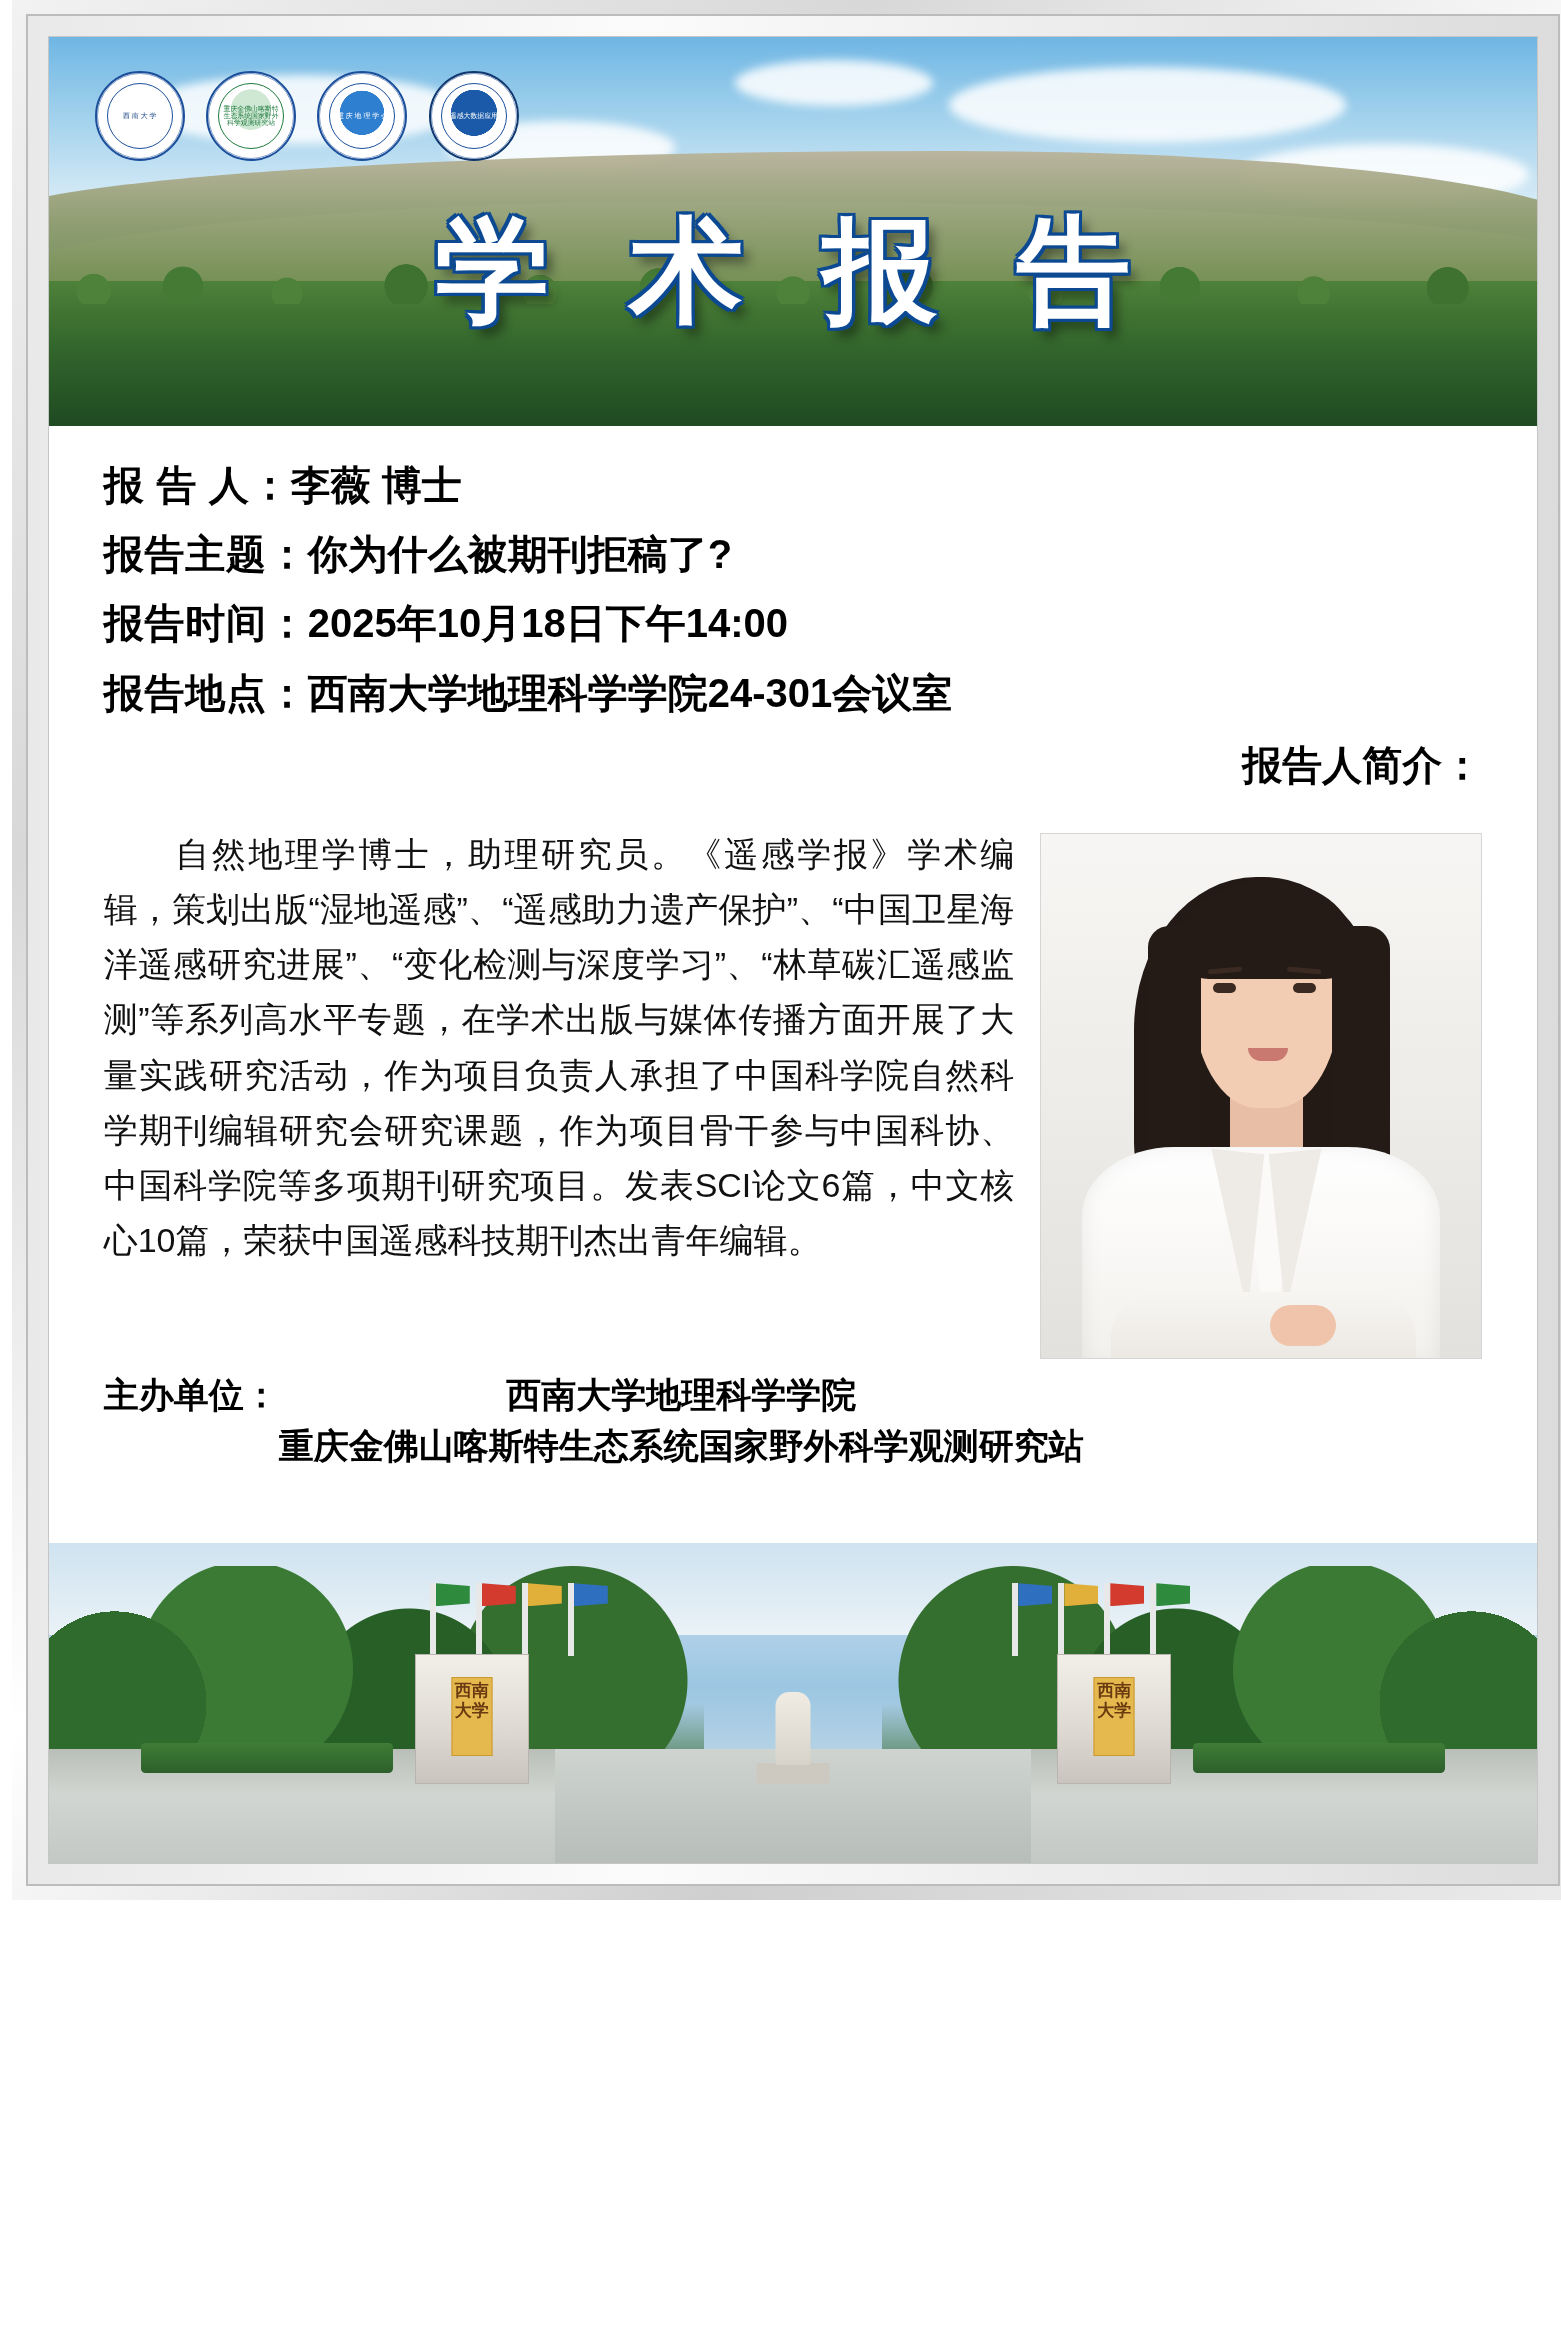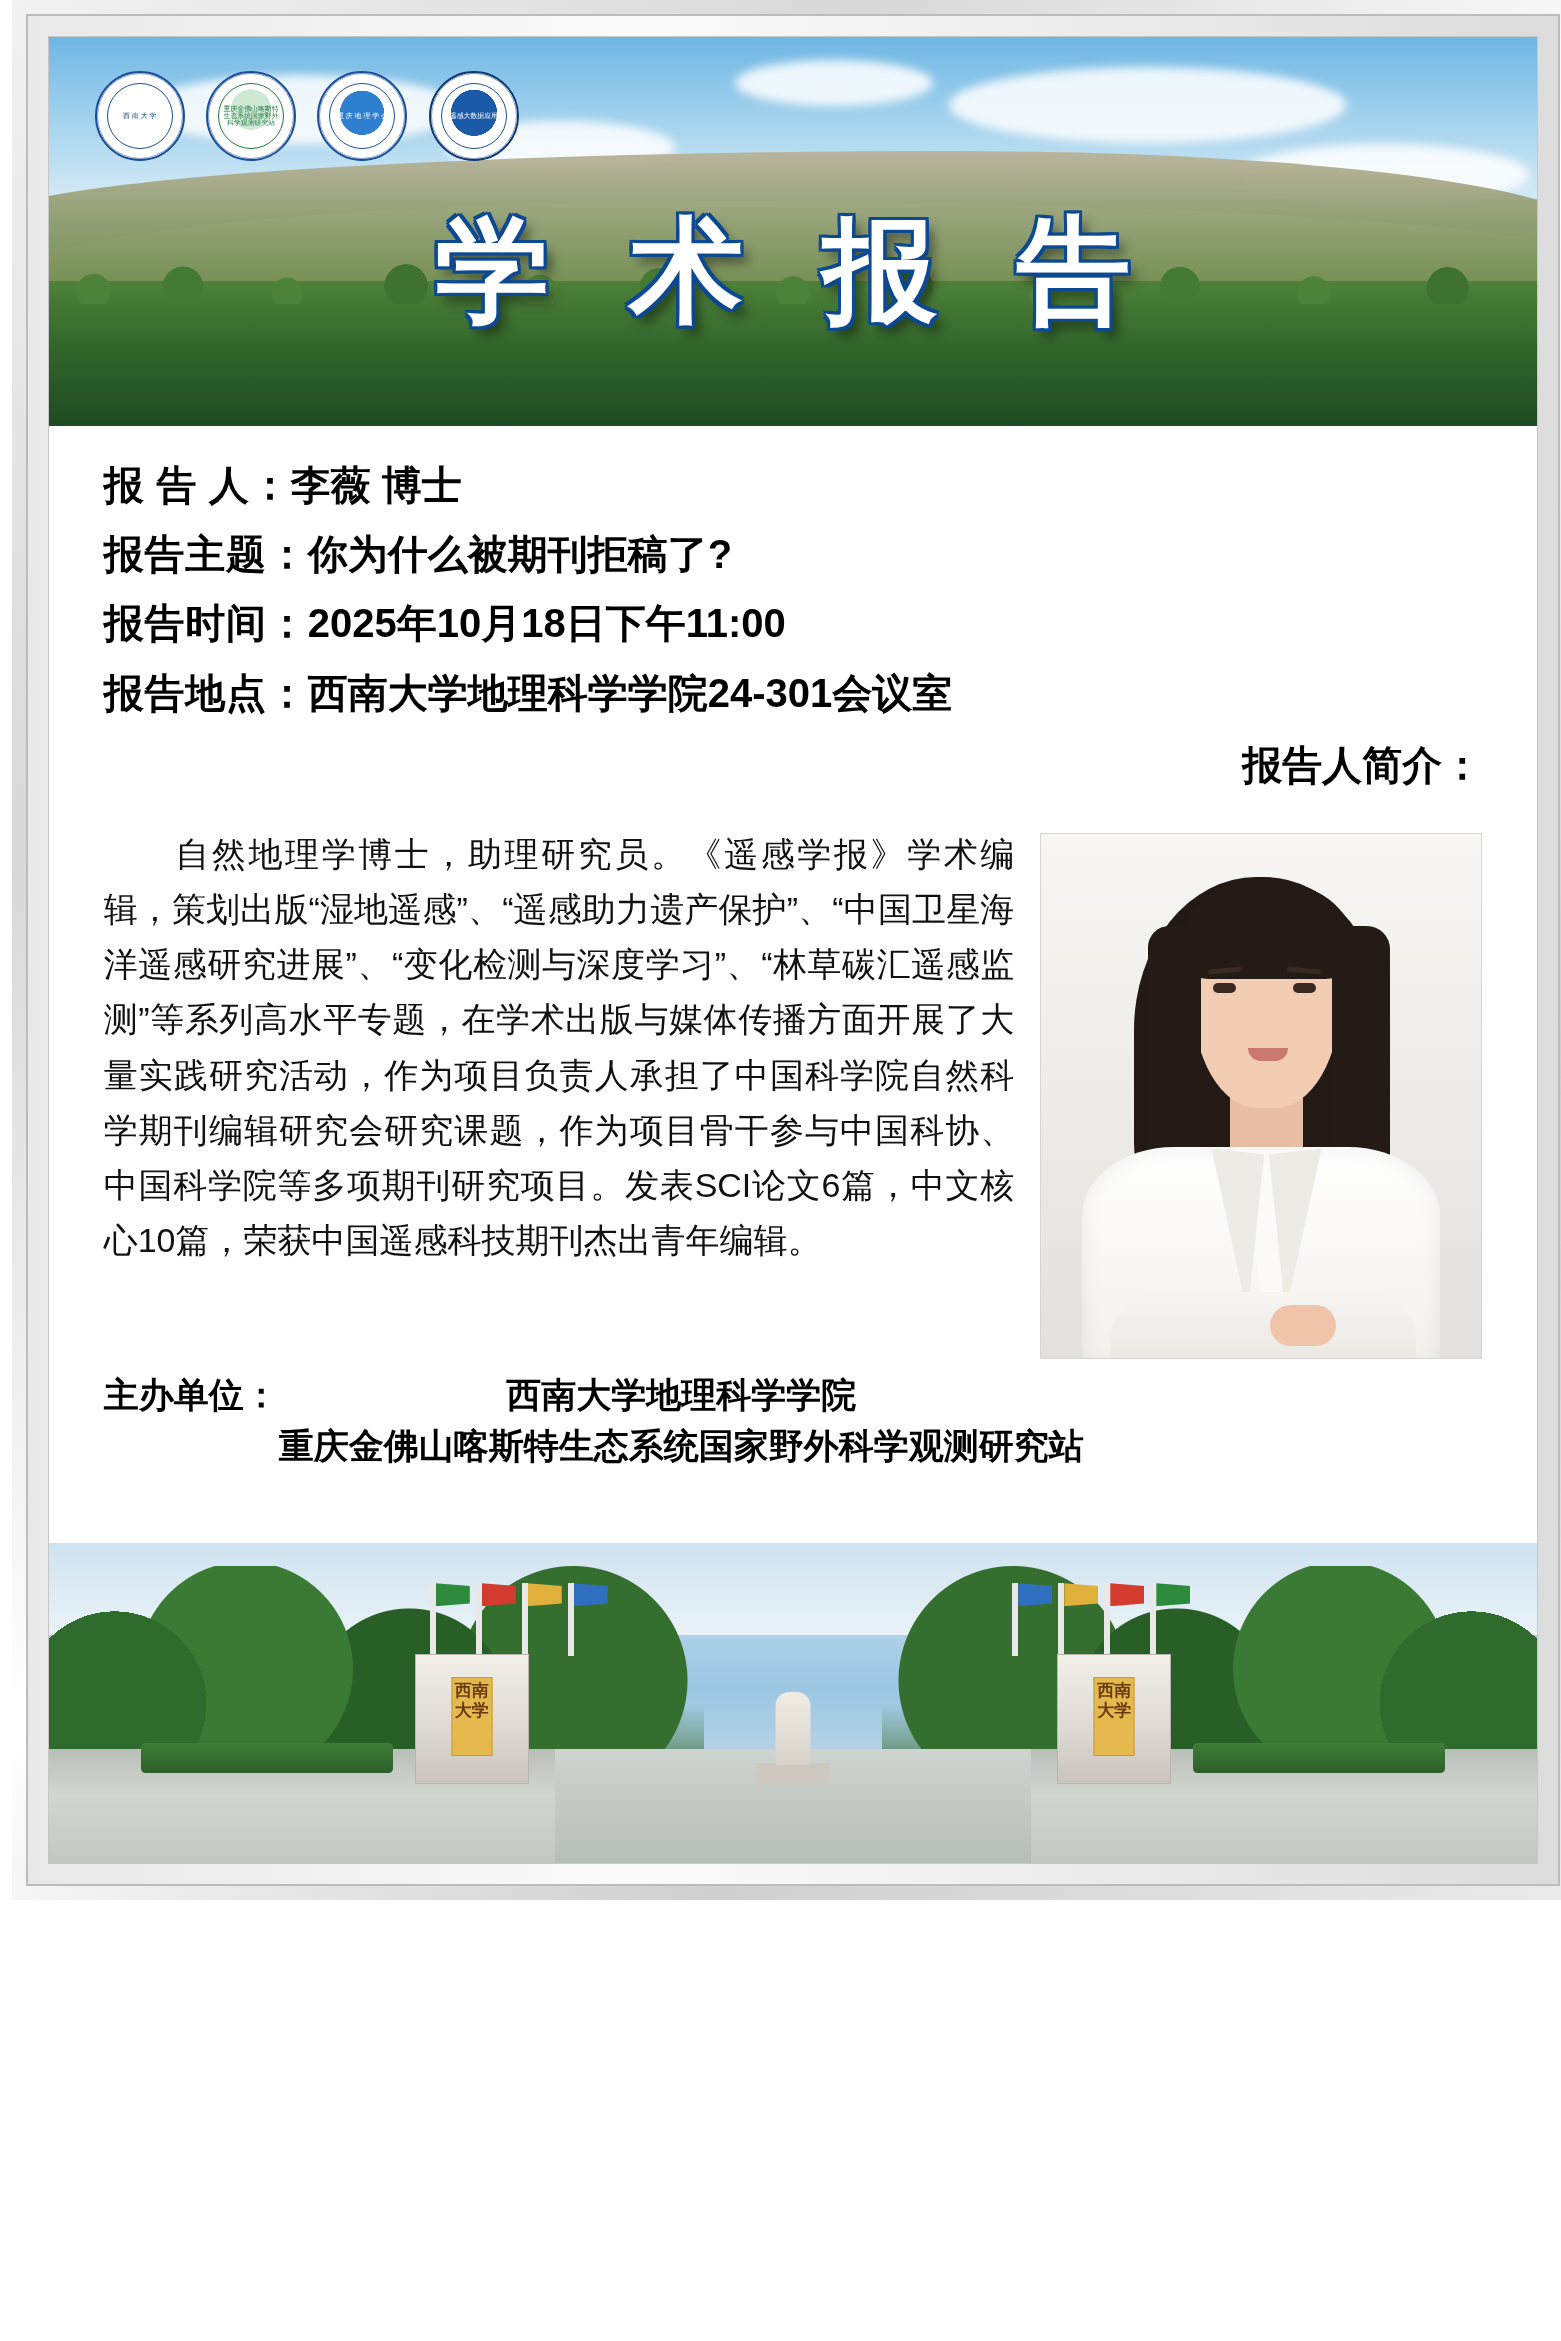--- a/index.html
+++ b/index.html
@@ -439,21 +439,21 @@
           <span class="info-value">李薇 博士</span>
         </div>
 
         <div class="info-line">
           <span class="info-label">报告主题：</span>
           <span class="info-value">你为什么被期刊拒稿了?</span>
         </div>
 
         <div class="info-line">
           <span class="info-label">报告时间：</span>
-          <span class="info-value">2025年10月18日下午11:00</span>
+          <span class="info-value">2025年10月18日下午14:00</span>
         </div>
 
         <div class="info-line">
           <span class="info-label">报告地点：</span>
           <span class="info-value">西南大学地理科学学院24-301会议室</span>
         </div>
 
         <div class="bio-heading">报告人简介：</div>
 
         <div class="bio-wrap">

